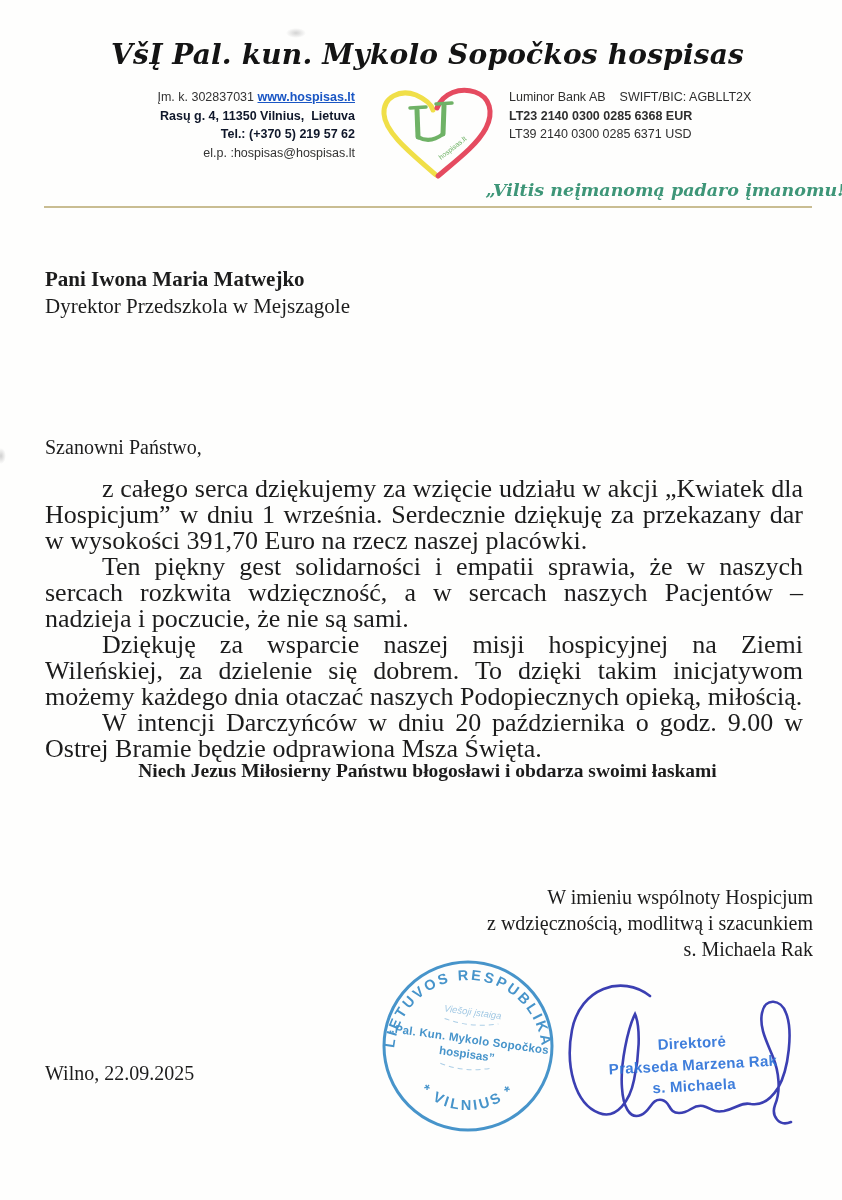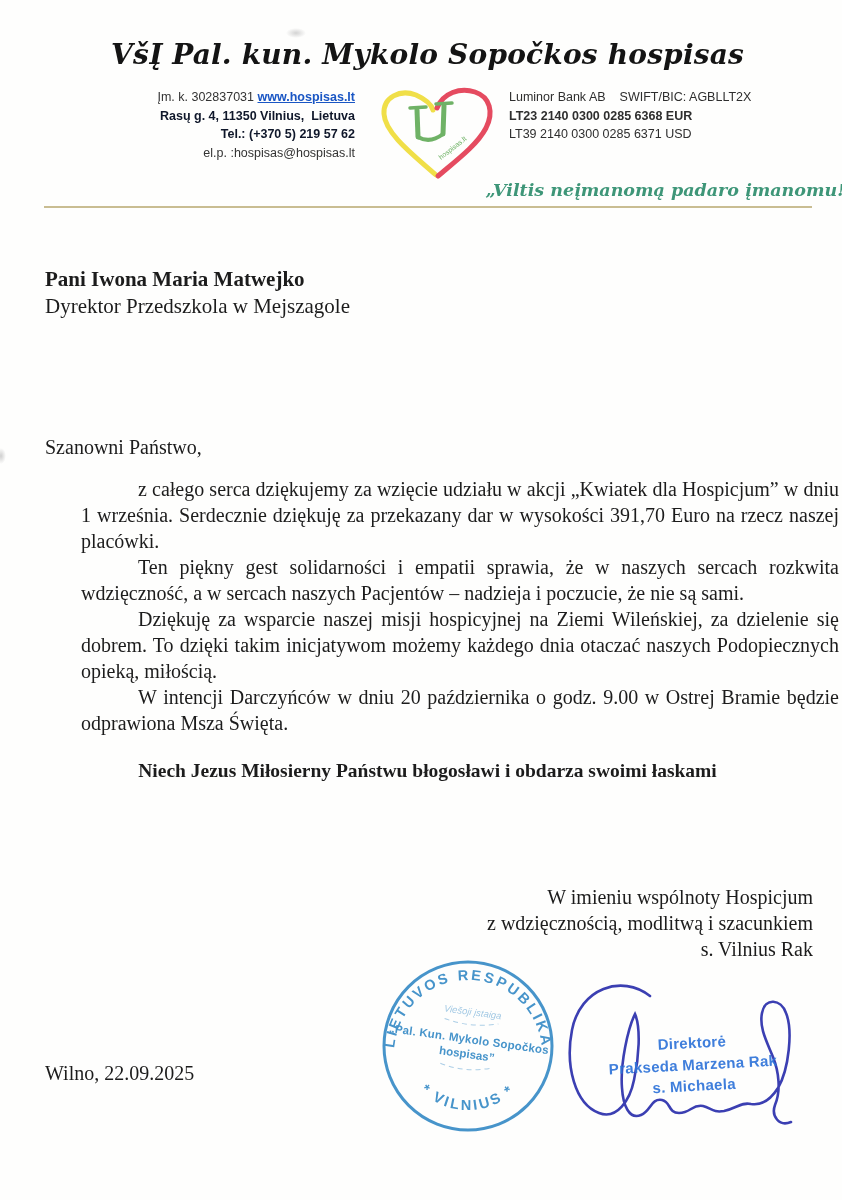--- a/index.html
+++ b/index.html
@@ -34,21 +34,21 @@
     font-family:"DejaVu Serif", serif; font-style:italic; font-weight:bold;
     font-size:17.5px; color:#3e9678;
   }
   .divider{position:absolute; top:206px; left:44px; width:768px; height:2px; background:#c9bd92;}
   
   .recipient{position:absolute; left:45px; top:266px; font-size:21px; line-height:27px;}
   .recipient .name{font-weight:bold;}
   .salutation{position:absolute; left:45px; top:436px; font-weight:normal; font-size:20px;}
   .bodytext{
     position:absolute; left:45px; top:476px; width:758px;
-    font-size:20px; line-height:26px; text-align:justify;margin-left:36px;
+    font-size:26px; line-height:26px; text-align:justify;
   }
   .bodytext p{margin:0; text-indent:57px;}
   .blessing{
     position:absolute; top:760px; left:0; width:100%; text-align:center;
     font-weight:bold; font-size:19.5px;
   }
   .closing{
     position:absolute; right:42px; top:884px; text-align:right;
     font-size:20px; line-height:26px;
   }
@@ -128,21 +128,21 @@
     <p>Ten piękny gest solidarności i empatii sprawia, że w naszych sercach rozkwita wdzięczność, a w sercach naszych Pacjentów – nadzieja i poczucie, że nie są sami.</p>
     <p>Dziękuję za wsparcie naszej misji hospicyjnej na Ziemi Wileńskiej, za dzielenie się dobrem. To dzięki takim inicjatywom możemy każdego dnia otaczać naszych Podopiecznych opieką, miłością.</p>
     <p>W intencji Darczyńców w dniu 20 października o godz. 9.00 w Ostrej Bramie będzie odprawiona Msza Święta.</p>
   </div>
 
   <div class="blessing">Niech Jezus Miłosierny Państwu błogosławi i obdarza swoimi łaskami</div>
 
   <div class="closing">
     <div>W imieniu wspólnoty Hospicjum</div>
     <div>z wdzięcznością, modlitwą i szacunkiem</div>
-    <div>s. Vilnius Rak</div>
+    <div>s. Michaela Rak</div>
   </div>
 
   <div class="dateline">Wilno, 22.09.2025</div>
 
   <svg class="stamp" viewBox="0 0 178 178">
     <defs>
       <path id="arcTop" d="M 15,97 A 74,74 0 0 1 163,97"></path>
       <path id="arcBottom" d="M 27,113 A 68,68 0 0 0 151,113"></path>
     </defs>
     <circle cx="89" cy="89" r="84" fill="none" stroke="#2e86c4" stroke-width="3"></circle>

